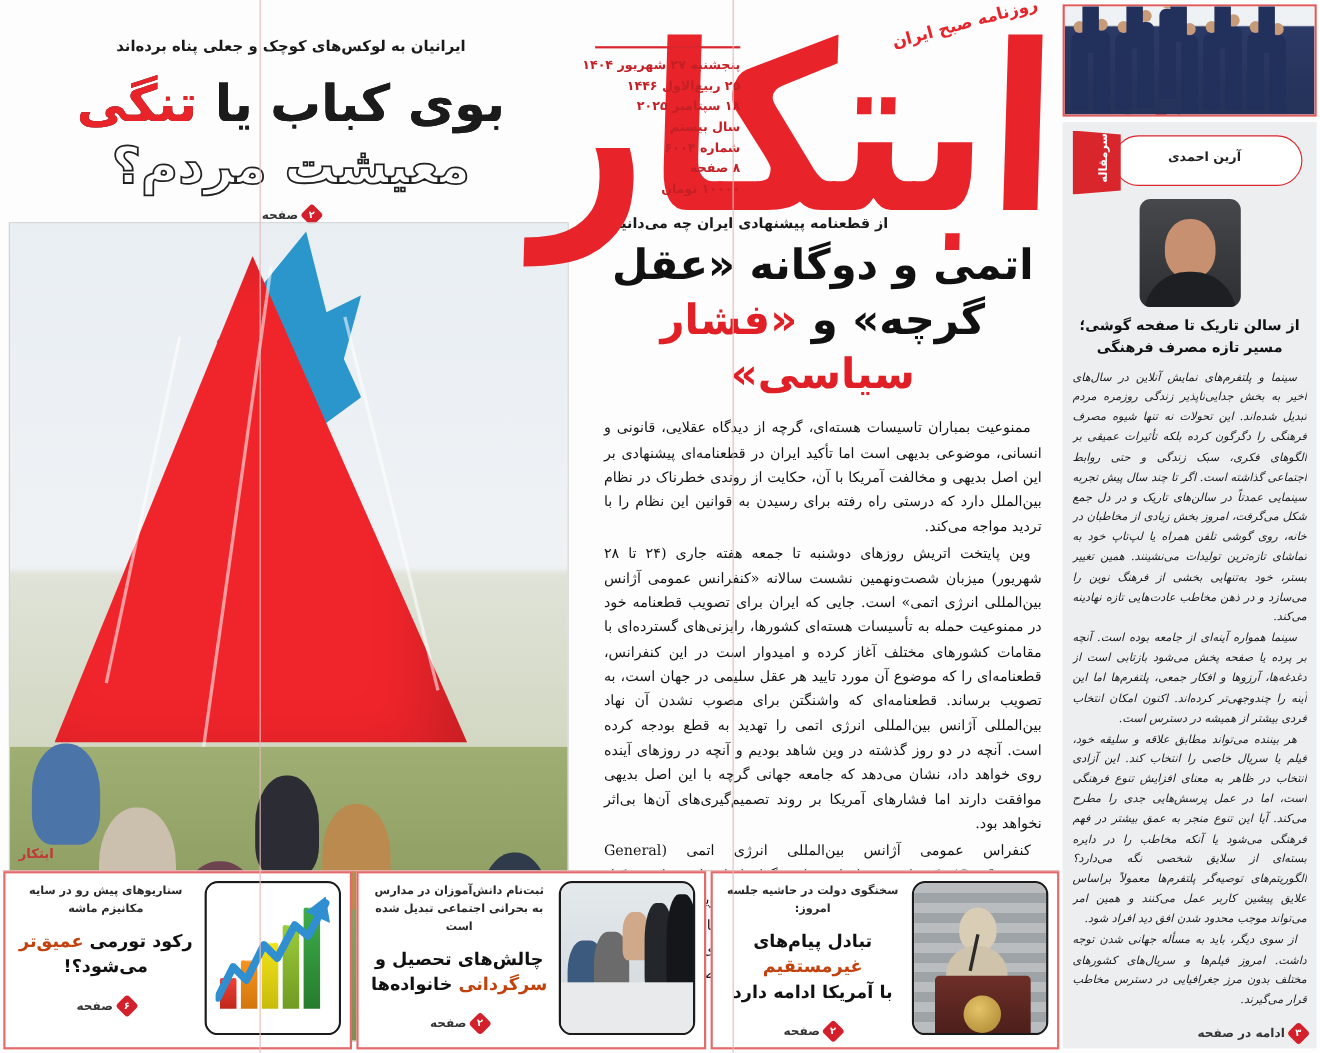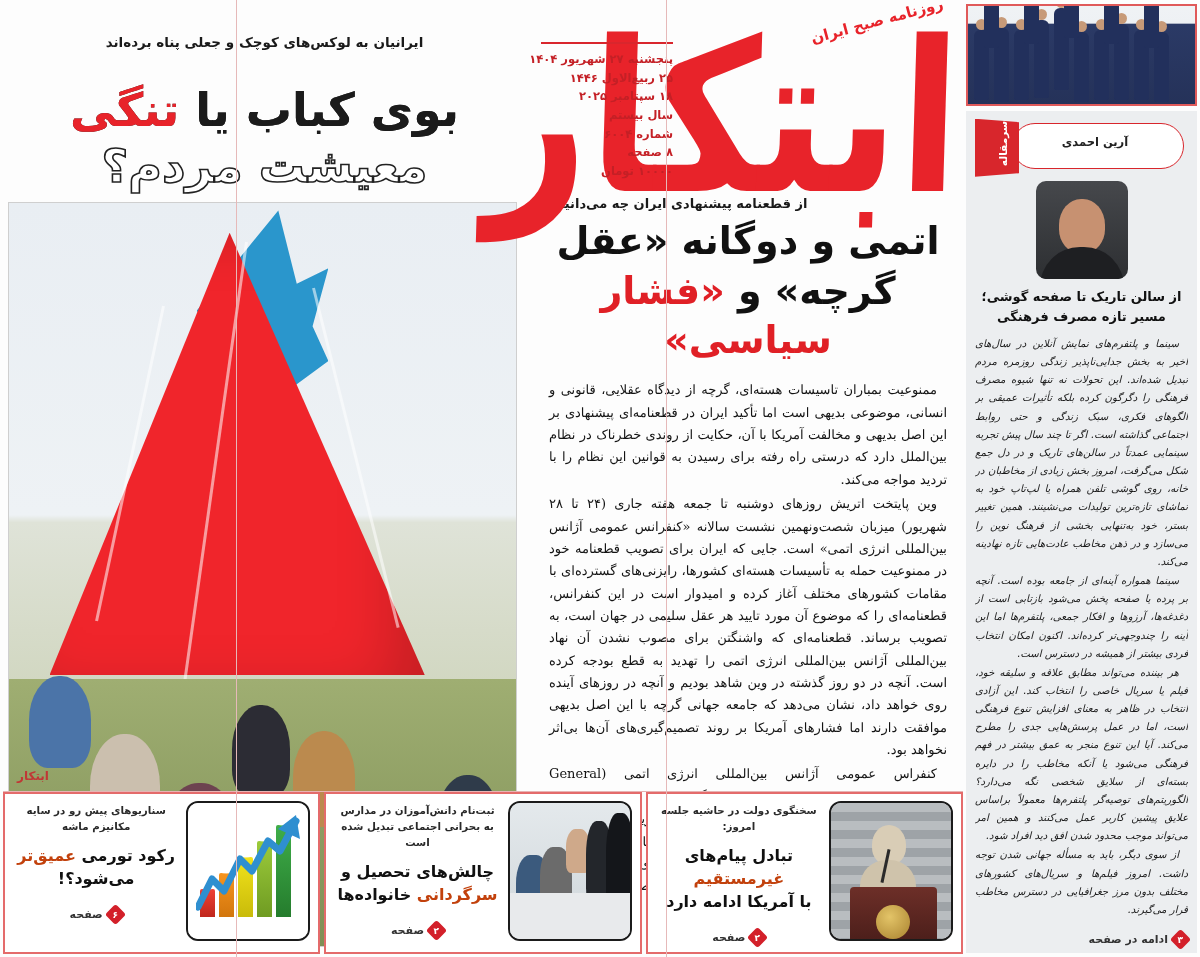--- a/index.html
+++ b/index.html
@@ -41,21 +41,21 @@
   }
   .tr-kicker {
     font-size: 13.5px;
     font-weight: bold;
     color: #1a1a1a;
     line-height: 1.5;
     letter-spacing: -0.2px;
     margin-top: 12px;
   }
   .tr-title {
-    margin-top: 30px;
+    margin-top: 14px;
     font-size: 46px;
     font-weight: bold;
     line-height: 1.22;
     color: #ffffff;
     -webkit-text-stroke: 1.6px #222;
     text-shadow: 0 0 0 #222;
     letter-spacing: -1px;
   }
   .tr-title .hl {
     color: #e8232a;

